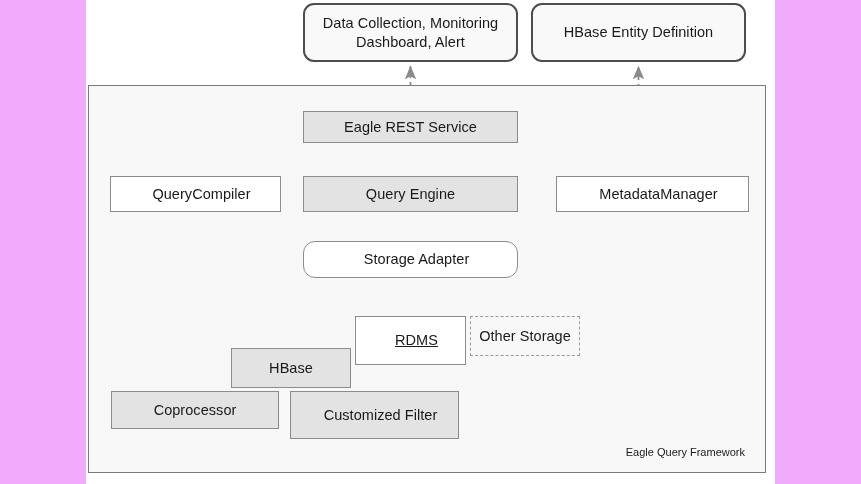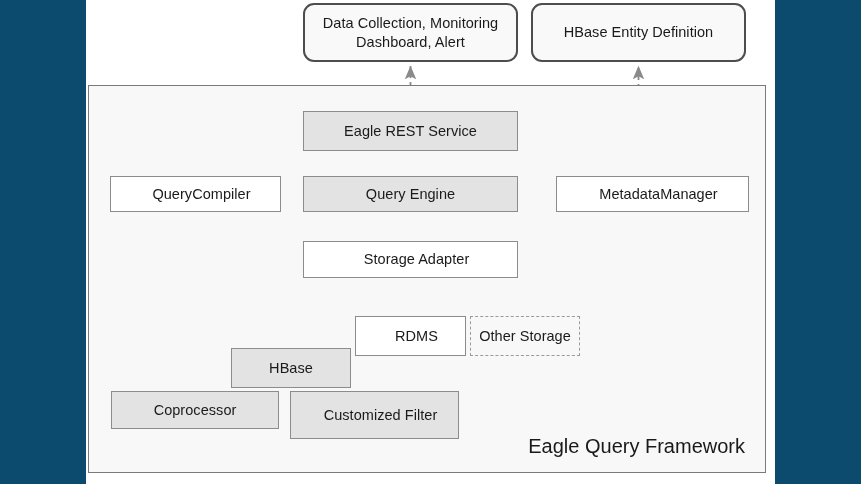--- a/index.html
+++ b/index.html
@@ -10,21 +10,21 @@
   body {
     width: 861px;
     height: 484px;
     overflow: hidden;
     font-family: "Liberation Sans", sans-serif;
   }
   #stage {
     position: relative;
     width: 861px;
     height: 484px;
-    background: #0c4a6e;
+    background: #f0abfc;
   }
   
   #canvas {
     position: absolute;
     left: 86px;
     top: 0;
     width: 689px;
     height: 484px;
     background: #ffffff;
   }
@@ -74,21 +74,21 @@
     width: 678px;
     height: 388px;
     box-sizing: border-box;
     border: 1.6px solid #7a7a7a;
     background: #f8f8f8;
   }
   #framework-label {
     position: absolute;
     right: 20px;
     bottom: 14px;
-    font-size: 20px;
+    font-size: 11px;
     color: #1a1a1a;
     font-family: "Liberation Sans", sans-serif;
   }
 </style>
 </head>
 <body>
 
 <div id="stage">
 
   <div id="canvas"></div>
@@ -143,45 +143,45 @@
   </div>
 
   <div class="node rounded" style="left:531px; top:3px; width:215px; height:59px;">
     <span>HBase Entity Definition</span>
   </div>
 
   <div id="outer-frame">
     <div id="framework-label">Eagle Query Framework</div>
   </div>
 
-  <div class="node boxed-grey" style="left:303px; top:111px; width:215px; height:40px;">
+  <div class="node boxed-grey" style="left:303px; top:111px; width:215px; height:32px;">
     <span>Eagle REST Service</span>
   </div>
 
   <div class="node boxed-solid" style="left:110px; top:176px; width:171px; height:36px;">
     <span>QueryCompiler</span>
   </div>
 
   <div class="node boxed-grey" style="left:303px; top:176px; width:215px; height:36px;">
     <span>Query Engine</span>
   </div>
 
   <div class="node boxed-solid" style="left:556px; top:176px; width:193px; height:36px;">
     <span>MetadataManager</span>
   </div>
 
-  <div class="node boxed-solid" style="left:303px; top:241px; width:215px; height:37px;">
+  <div class="node boxed-solid" style="left:303px; top:241px; width:215px; height:37px;border-radius:12px;">
     <span>Storage Adapter</span>
   </div>
 
   <div class="node boxed-grey" style="left:231px; top:316px; width:120px; height:40px;margin-top:32px;">
     <span>HBase</span>
   </div>
 
-  <div class="node boxed-solid" style="left:355px; top:316px; width:111px; height:40px;">
+  <div class="node boxed-solid" style="left:355px; top:316px; width:111px; height:49px;text-decoration:underline;">
     <span>RDMS</span>
   </div>
 
   <div class="node boxed-dashed" style="left:470px; top:316px; width:110px; height:40px;">
     <span>Other Storage</span>
   </div>
 
   <div class="node boxed-grey" style="left:111px; top:391px; width:168px; height:38px;">
     <span>Coprocessor</span>
   </div>

